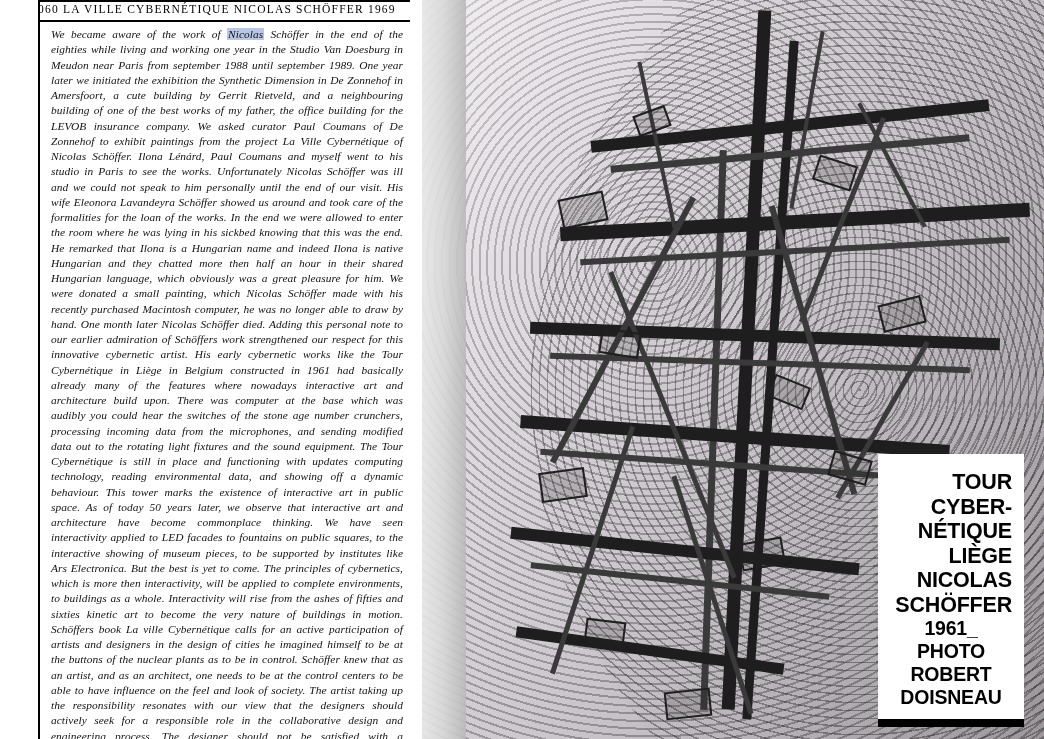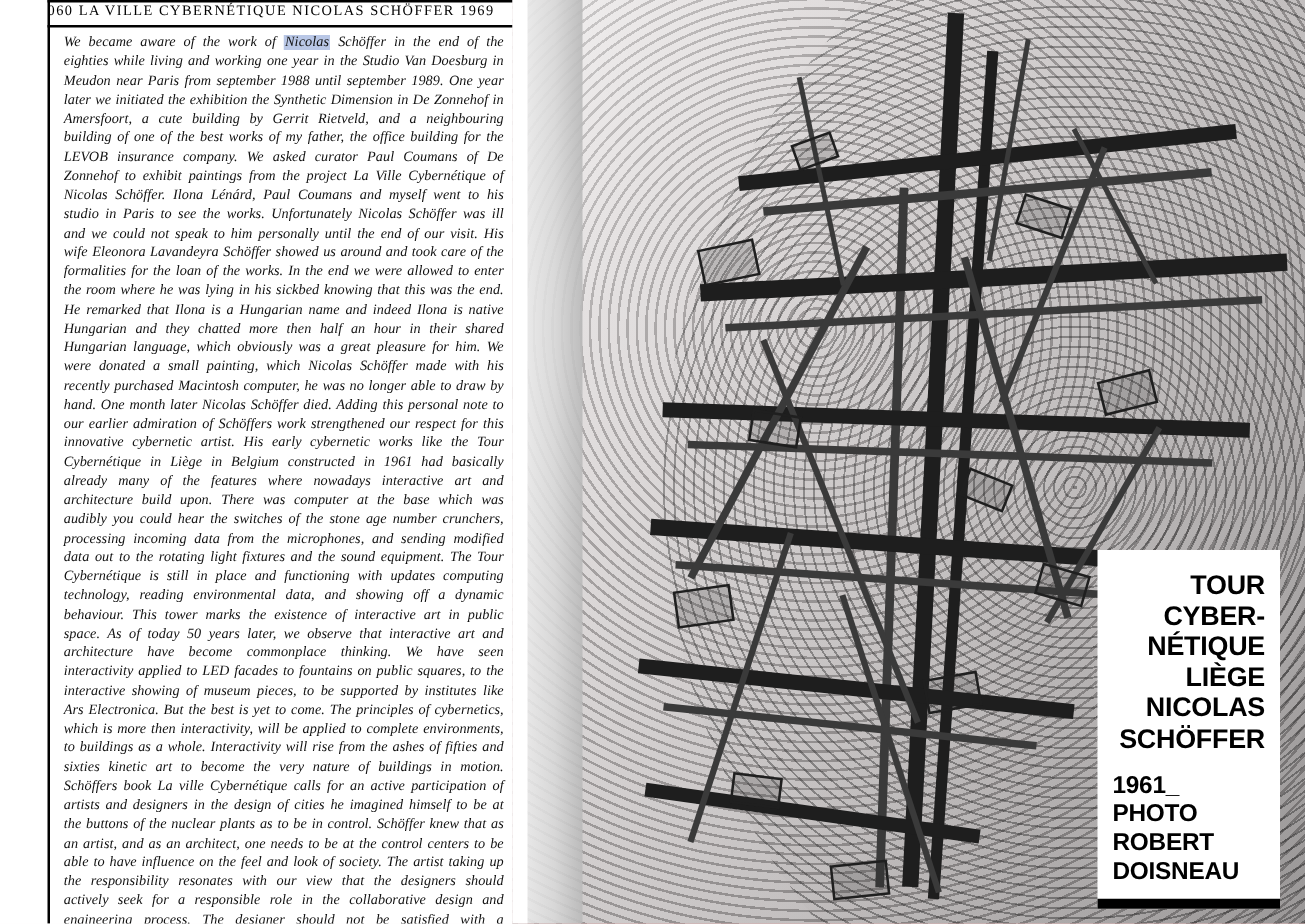--- a/index.html
+++ b/index.html
@@ -70,21 +70,21 @@
     background: #b9c7e6;
     padding: 0 1px;
   }
 
   
   .photo {
     position: absolute;
     left: 410px; top: 0;
     width: 634px; height: 739px;
     overflow: hidden;
-    background: #7f1d1d;
+    background: #a21caf;
   }
   
   .rings {
     position: absolute;
     left: -360px; top: -300px;
     width: 1340px; height: 1340px;
     border-radius: 50%;
     background:
       repeating-radial-gradient(circle at 45% 42%,
         #9a9a9a 0px, #9a9a9a 2px,
@@ -154,26 +154,25 @@
   .caption-title {
     font-family: "Liberation Sans", sans-serif;
     font-weight: bold;
     font-size: 21.5px;
     line-height: 24.5px;
     text-align: right;
     color: #000;
     letter-spacing: -0.2px;
   }
   .caption-sub {
-    margin-top: 14px;
     font-family: "Liberation Sans", sans-serif;
     font-weight: bold;
     font-size: 19.5px;
     line-height: 23px;
-    text-align: left;
+    text-align: center;
     color: #000;
     letter-spacing: -0.2px;
   }
 </style>
 </head>
 <body>
 
 <div id="page">
 
   <div class="photo">

